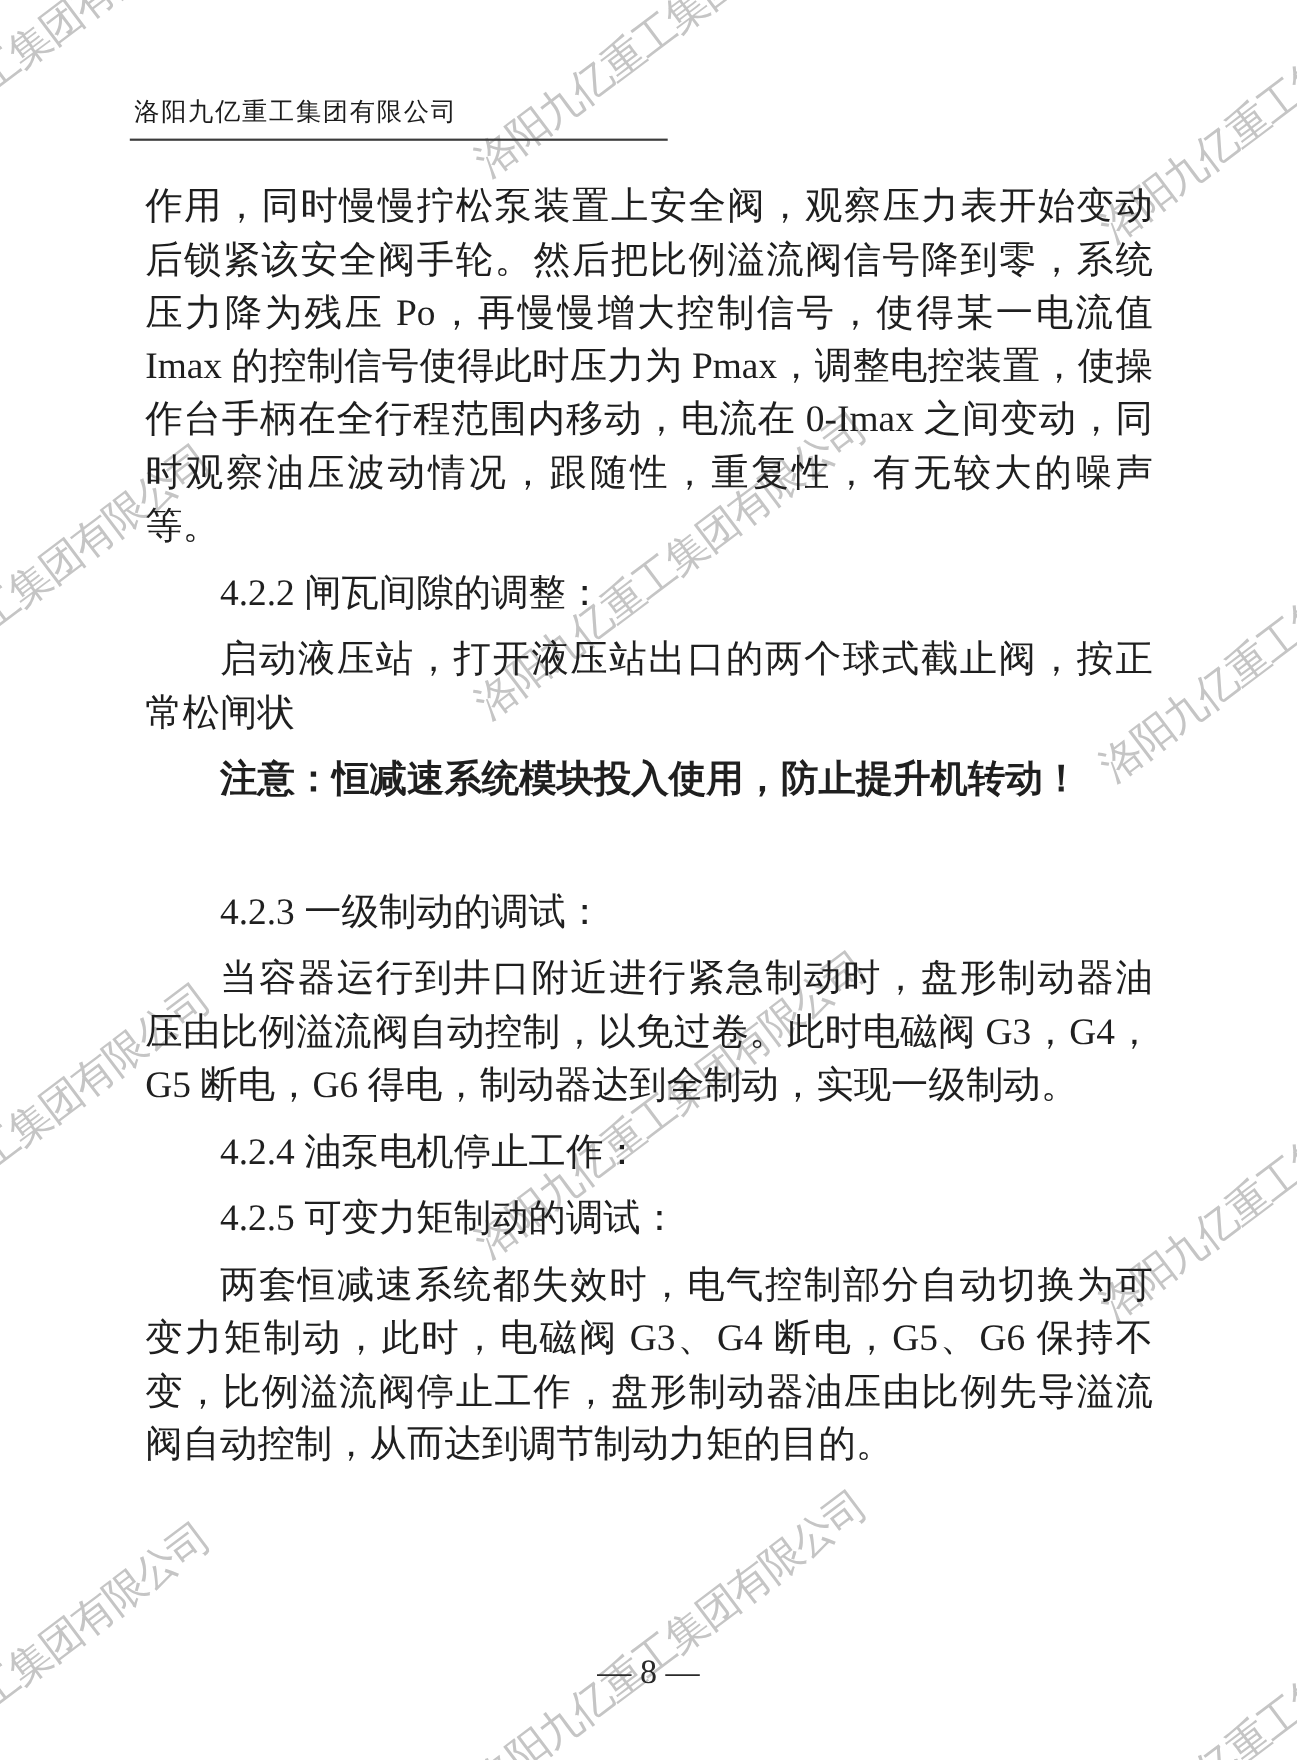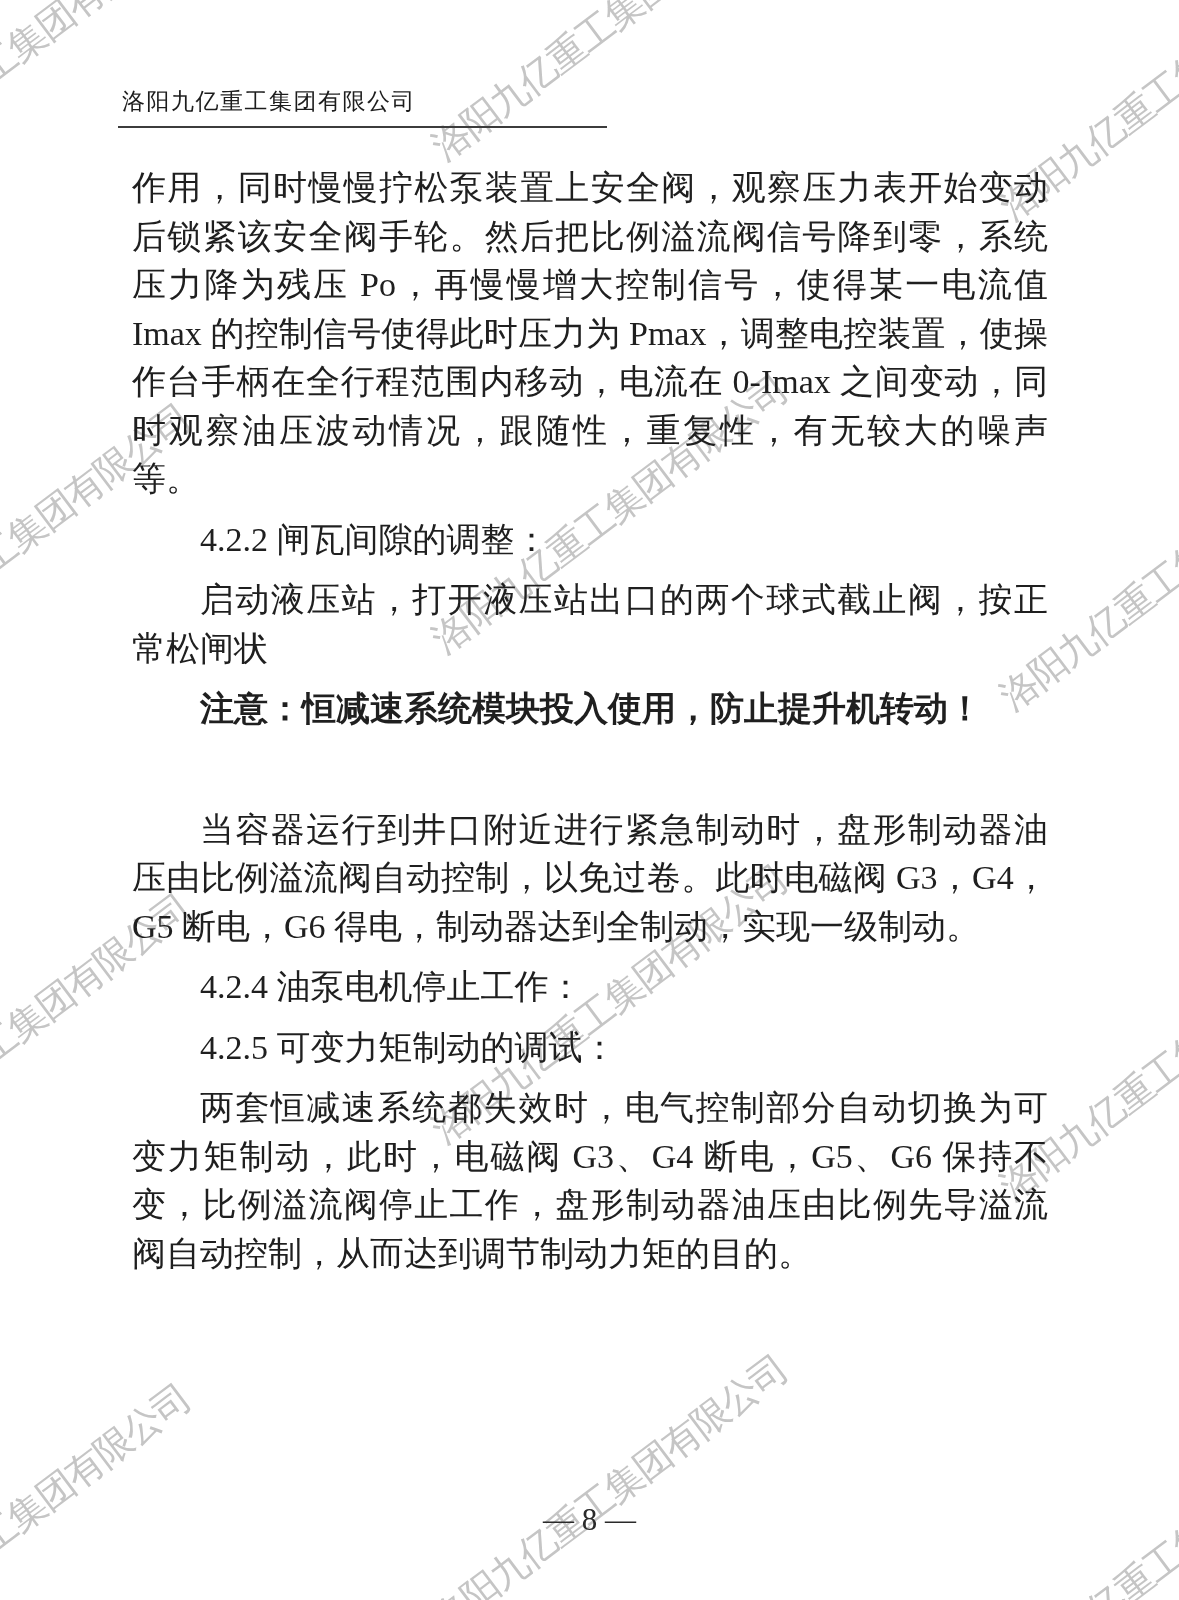--- a/index.html
+++ b/index.html
@@ -98,20 +98,21 @@
 
   <div class="header-company">洛阳九亿重工集团有限公司</div>
   <div class="header-rule"></div>
 
   <main class="doc-body">
       <p class="para">作用，同时慢慢拧松泵装置上安全阀，观察压力表开始变动后锁紧该安全阀手轮。然后把比例溢流阀信号降到零，系统压力降为残压 Po，再慢慢增大控制信号，使得某一电流值 Imax 的控制信号使得此时压力为 Pmax，调整电控装置，使操作台手柄在全行程范围内移动，电流在 0-Imax 之间变动，同时观察油压波动情况，跟随性，重复性，有无较大的噪声等。</p>
       <p class="para indent">4.2.2 闸瓦间隙的调整：</p>
       <p class="para indent">启动液压站，打开液压站出口的两个球式截止阀，按正常松闸状</p>
       <p class="para indent bold">注意：恒减速系统模块投入使用，防止提升机转动！</p>
       <p class="spacer"></p>
+      <p class="para indent">4.2.3 一级制动的调试：</p>
       <p class="para indent">当容器运行到井口附近进行紧急制动时，盘形制动器油压由比例溢流阀自动控制，以免过卷。此时电磁阀 G3，G4，G5 断电，G6 得电，制动器达到全制动，实现一级制动。</p>
       <p class="para indent">4.2.4 油泵电机停止工作：</p>
       <p class="para indent">4.2.5 可变力矩制动的调试：</p>
       <p class="para indent">两套恒减速系统都失效时，电气控制部分自动切换为可变力矩制动，此时，电磁阀 G3、G4 断电，G5、G6 保持不变，比例溢流阀停止工作，盘形制动器油压由比例先导溢流阀自动控制，从而达到调节制动力矩的目的。</p>
     </main>
 
   <div class="footer">— 8 —</div>
 
 </div>
 

